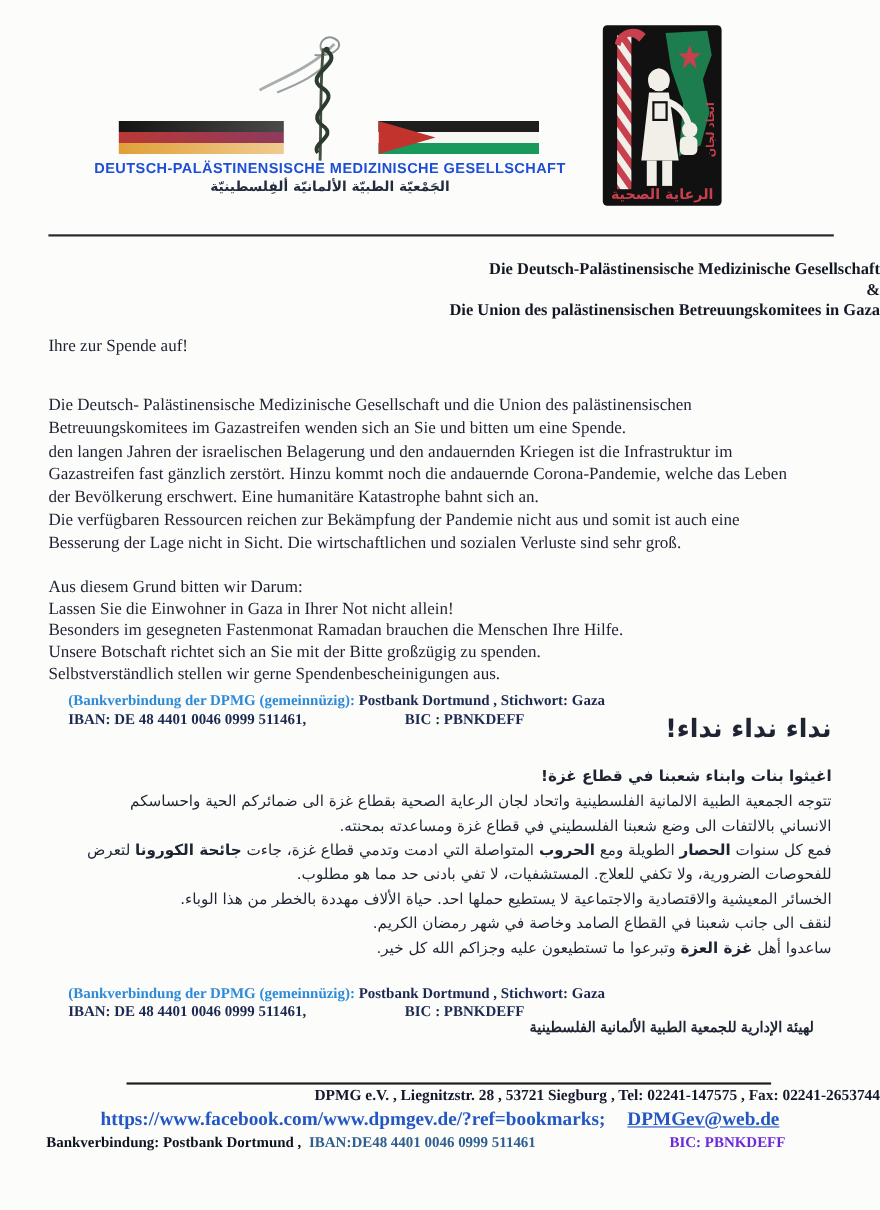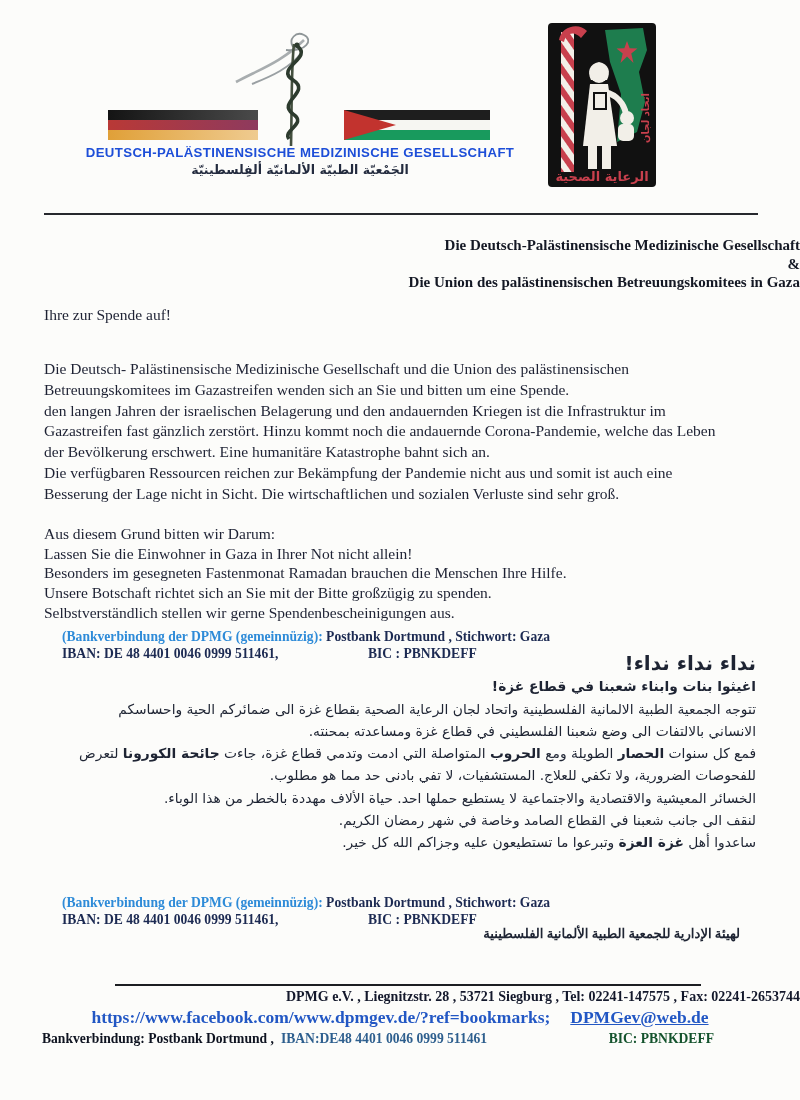--- a/index.html
+++ b/index.html
@@ -44,39 +44,39 @@
   .bank{position:absolute;left:42px;font-family:"Liberation Serif",serif;font-size:13.6px;
         font-weight:bold;line-height:16.8px;color:#1c2a52;margin-left:20px;}
   .bank.first{top:629px;}
   .bank.second{top:895px;}
   .bank .blue{color:#2e8bd8;}
   .bank .iban{display:inline-block;min-width:306px;}
 
   
   .arabic{position:absolute;left:44px;right:44px;top:652px;direction:rtl;text-align:right;
           font-family:"DejaVu Sans",sans-serif;font-size:13.8px;line-height:22.3px;color:#1e2433;}
-  .arabic .heading{font-size:20px;font-weight:bold;margin-bottom:1px;letter-spacing:0.5px;}
+  .arabic .heading{font-size:23px;font-weight:bold;margin-bottom:21px;letter-spacing:0.5px;}
   .arabic b{font-weight:bold;}
 
-  .signature{position:absolute;right:60px;top:926px;direction:rtl;font-family:Liberation Serif, serif;
+  .signature{position:absolute;right:60px;top:926px;direction:rtl;font-family:Liberation Sans, sans-serif;
              font-weight:bold;font-size:13.2px;color:#1e2433;}
 
   
   .footer-rule{position:absolute;left:115px;top:984px;width:586px;height:2.2px;background:#1c1e22;}
   .footer-address{position:absolute;left:0;top:989px;width:100%;text-align:right;font-weight:bold;
                   font-size:14px;color:#13182b;}
   .footer-links{position:absolute;left:0;top:1007px;width:100%;text-align:center;font-weight:bold;
                 font-size:17.5px;color:#2257c4;}
   .footer-links a{color:#2257c4;text-decoration:none;cursor:pointer;}
   .footer-links a.email{text-decoration:underline;margin-left:20px;}
   .footer-bank{position:absolute;left:42px;right:42px;top:1031px;display:flex;align-items:baseline;
                font-weight:bold;font-size:13.6px;}
   .footer-bank .label{color:#0e1320;}
   .footer-bank .iban{color:#2e5f8e;margin-left:7px;}
-  .footer-bank .bic{color:#14532d;margin-left:auto;margin-right:44px;}
+  .footer-bank .bic{color:#6d28d9;margin-left:auto;margin-right:44px;}
 </style>
 </head>
 <body>
 
 <div class="page">
 
   <div>
 
     <div class="caduceus">
       <svg viewBox="0 0 104 120" width="104" height="120">

